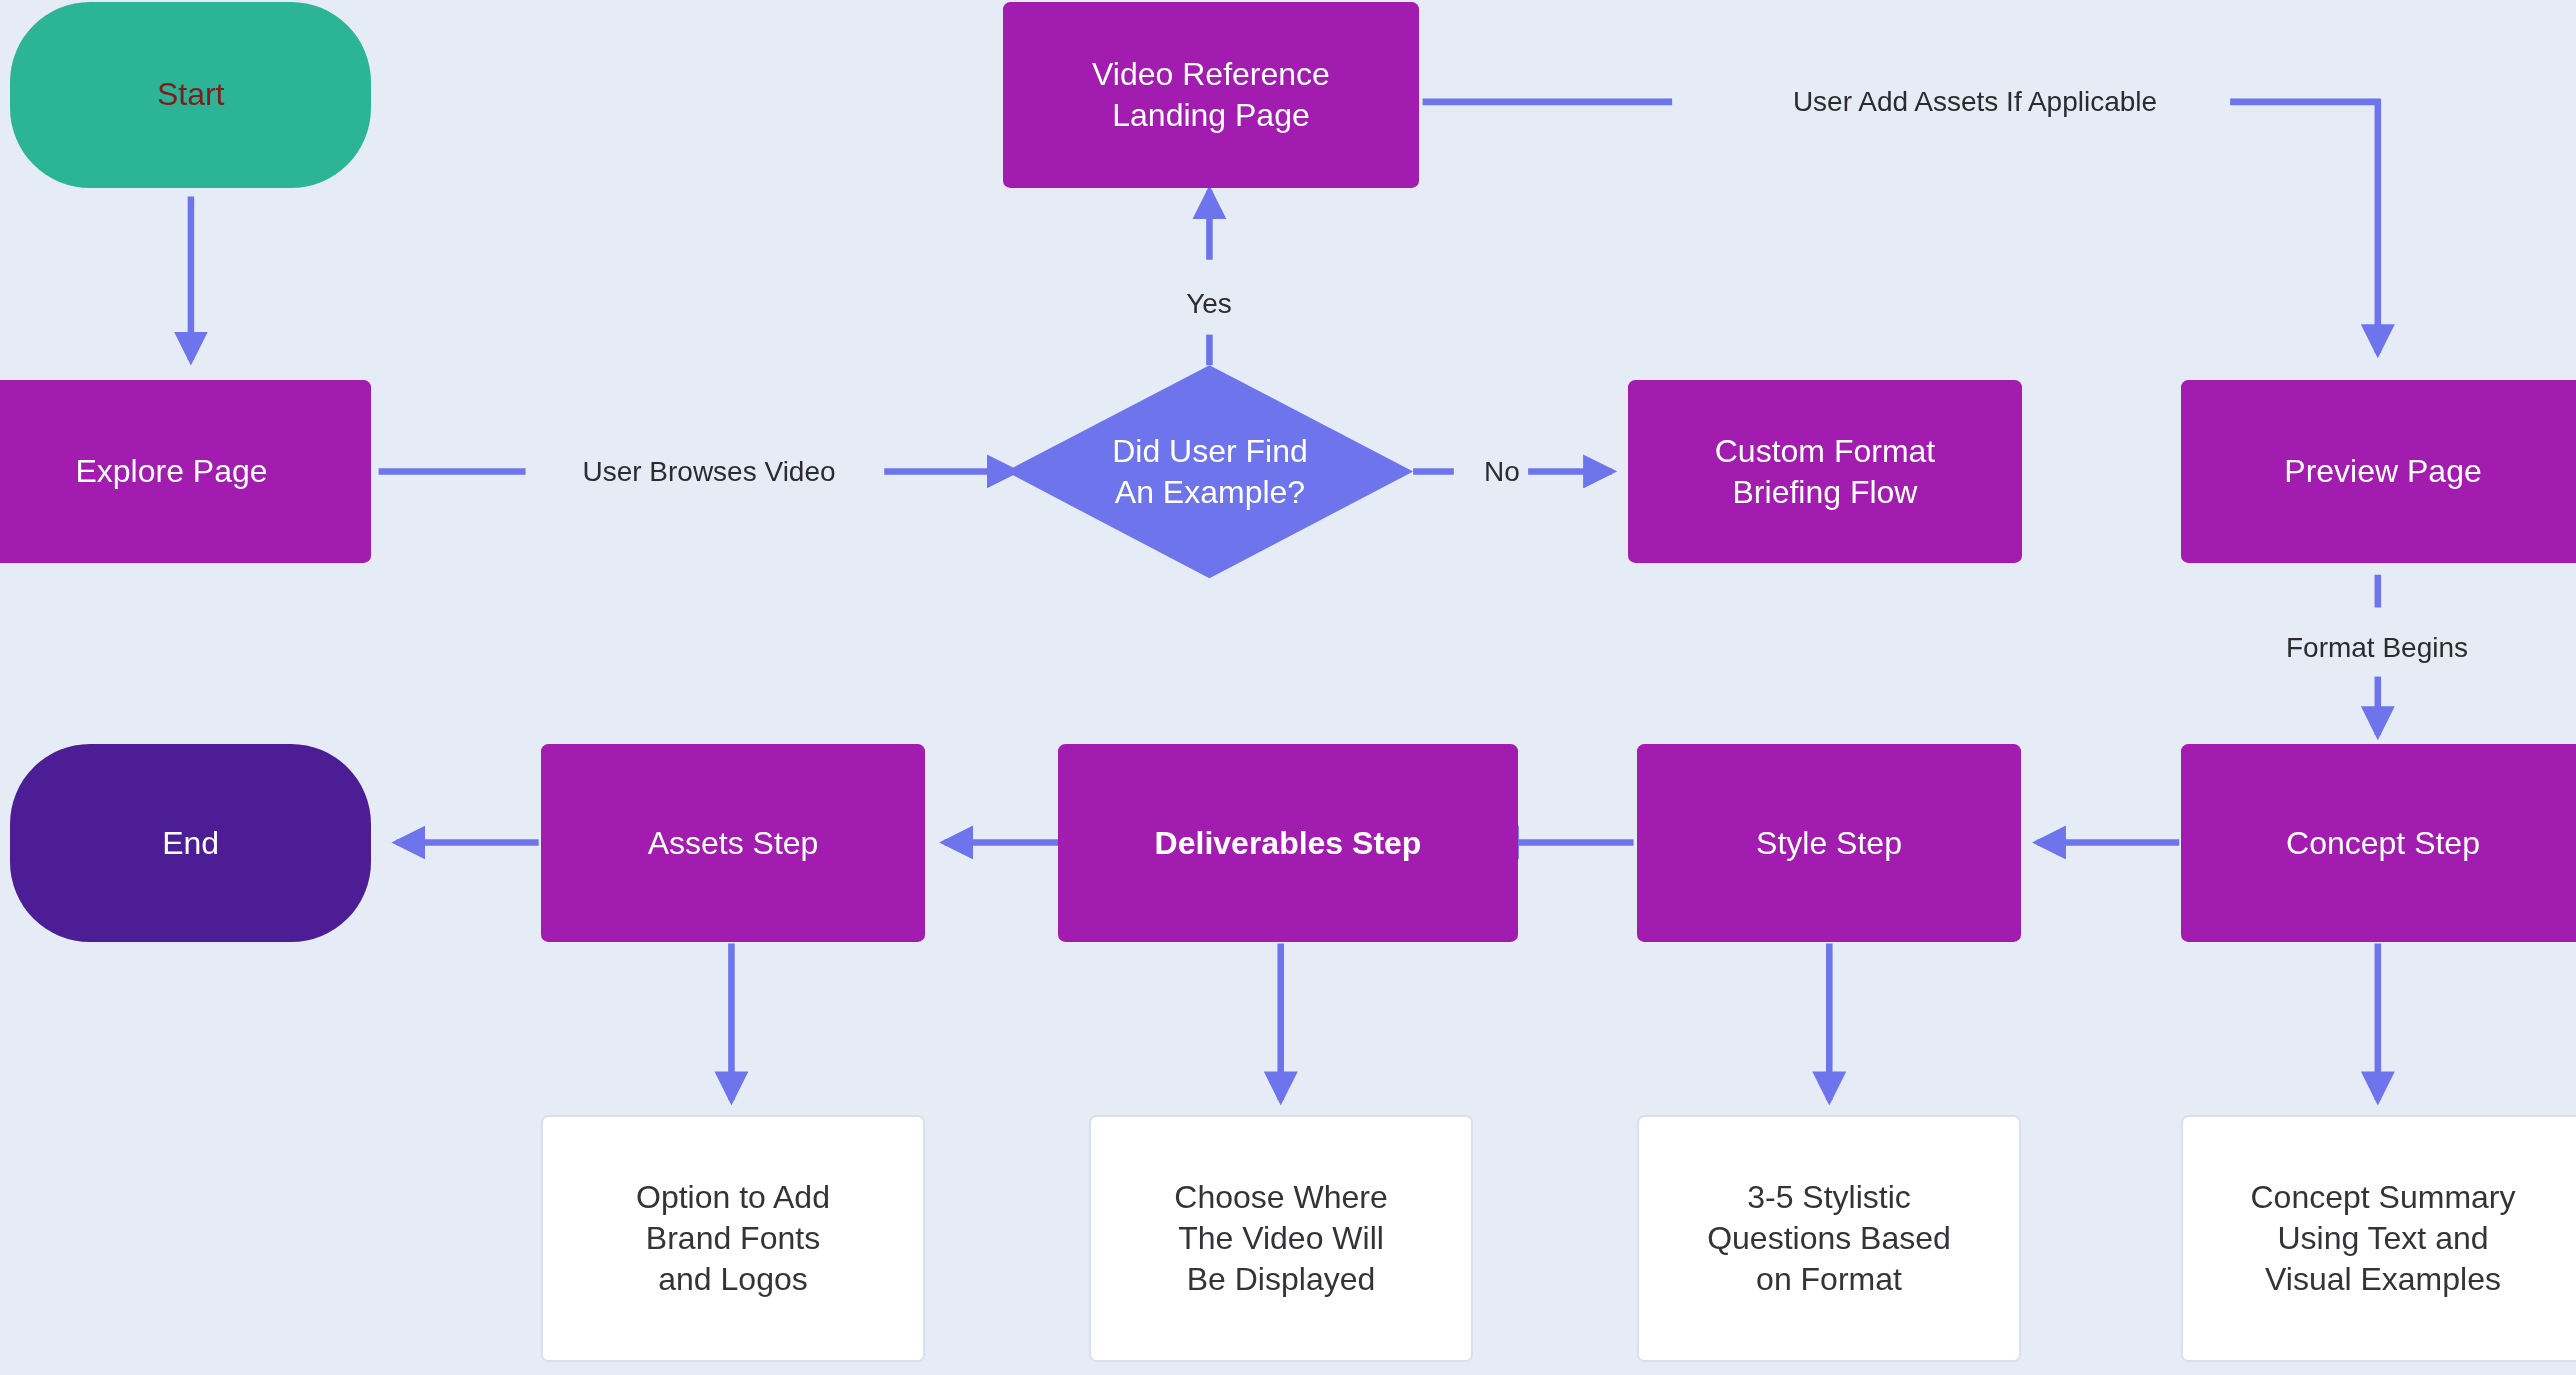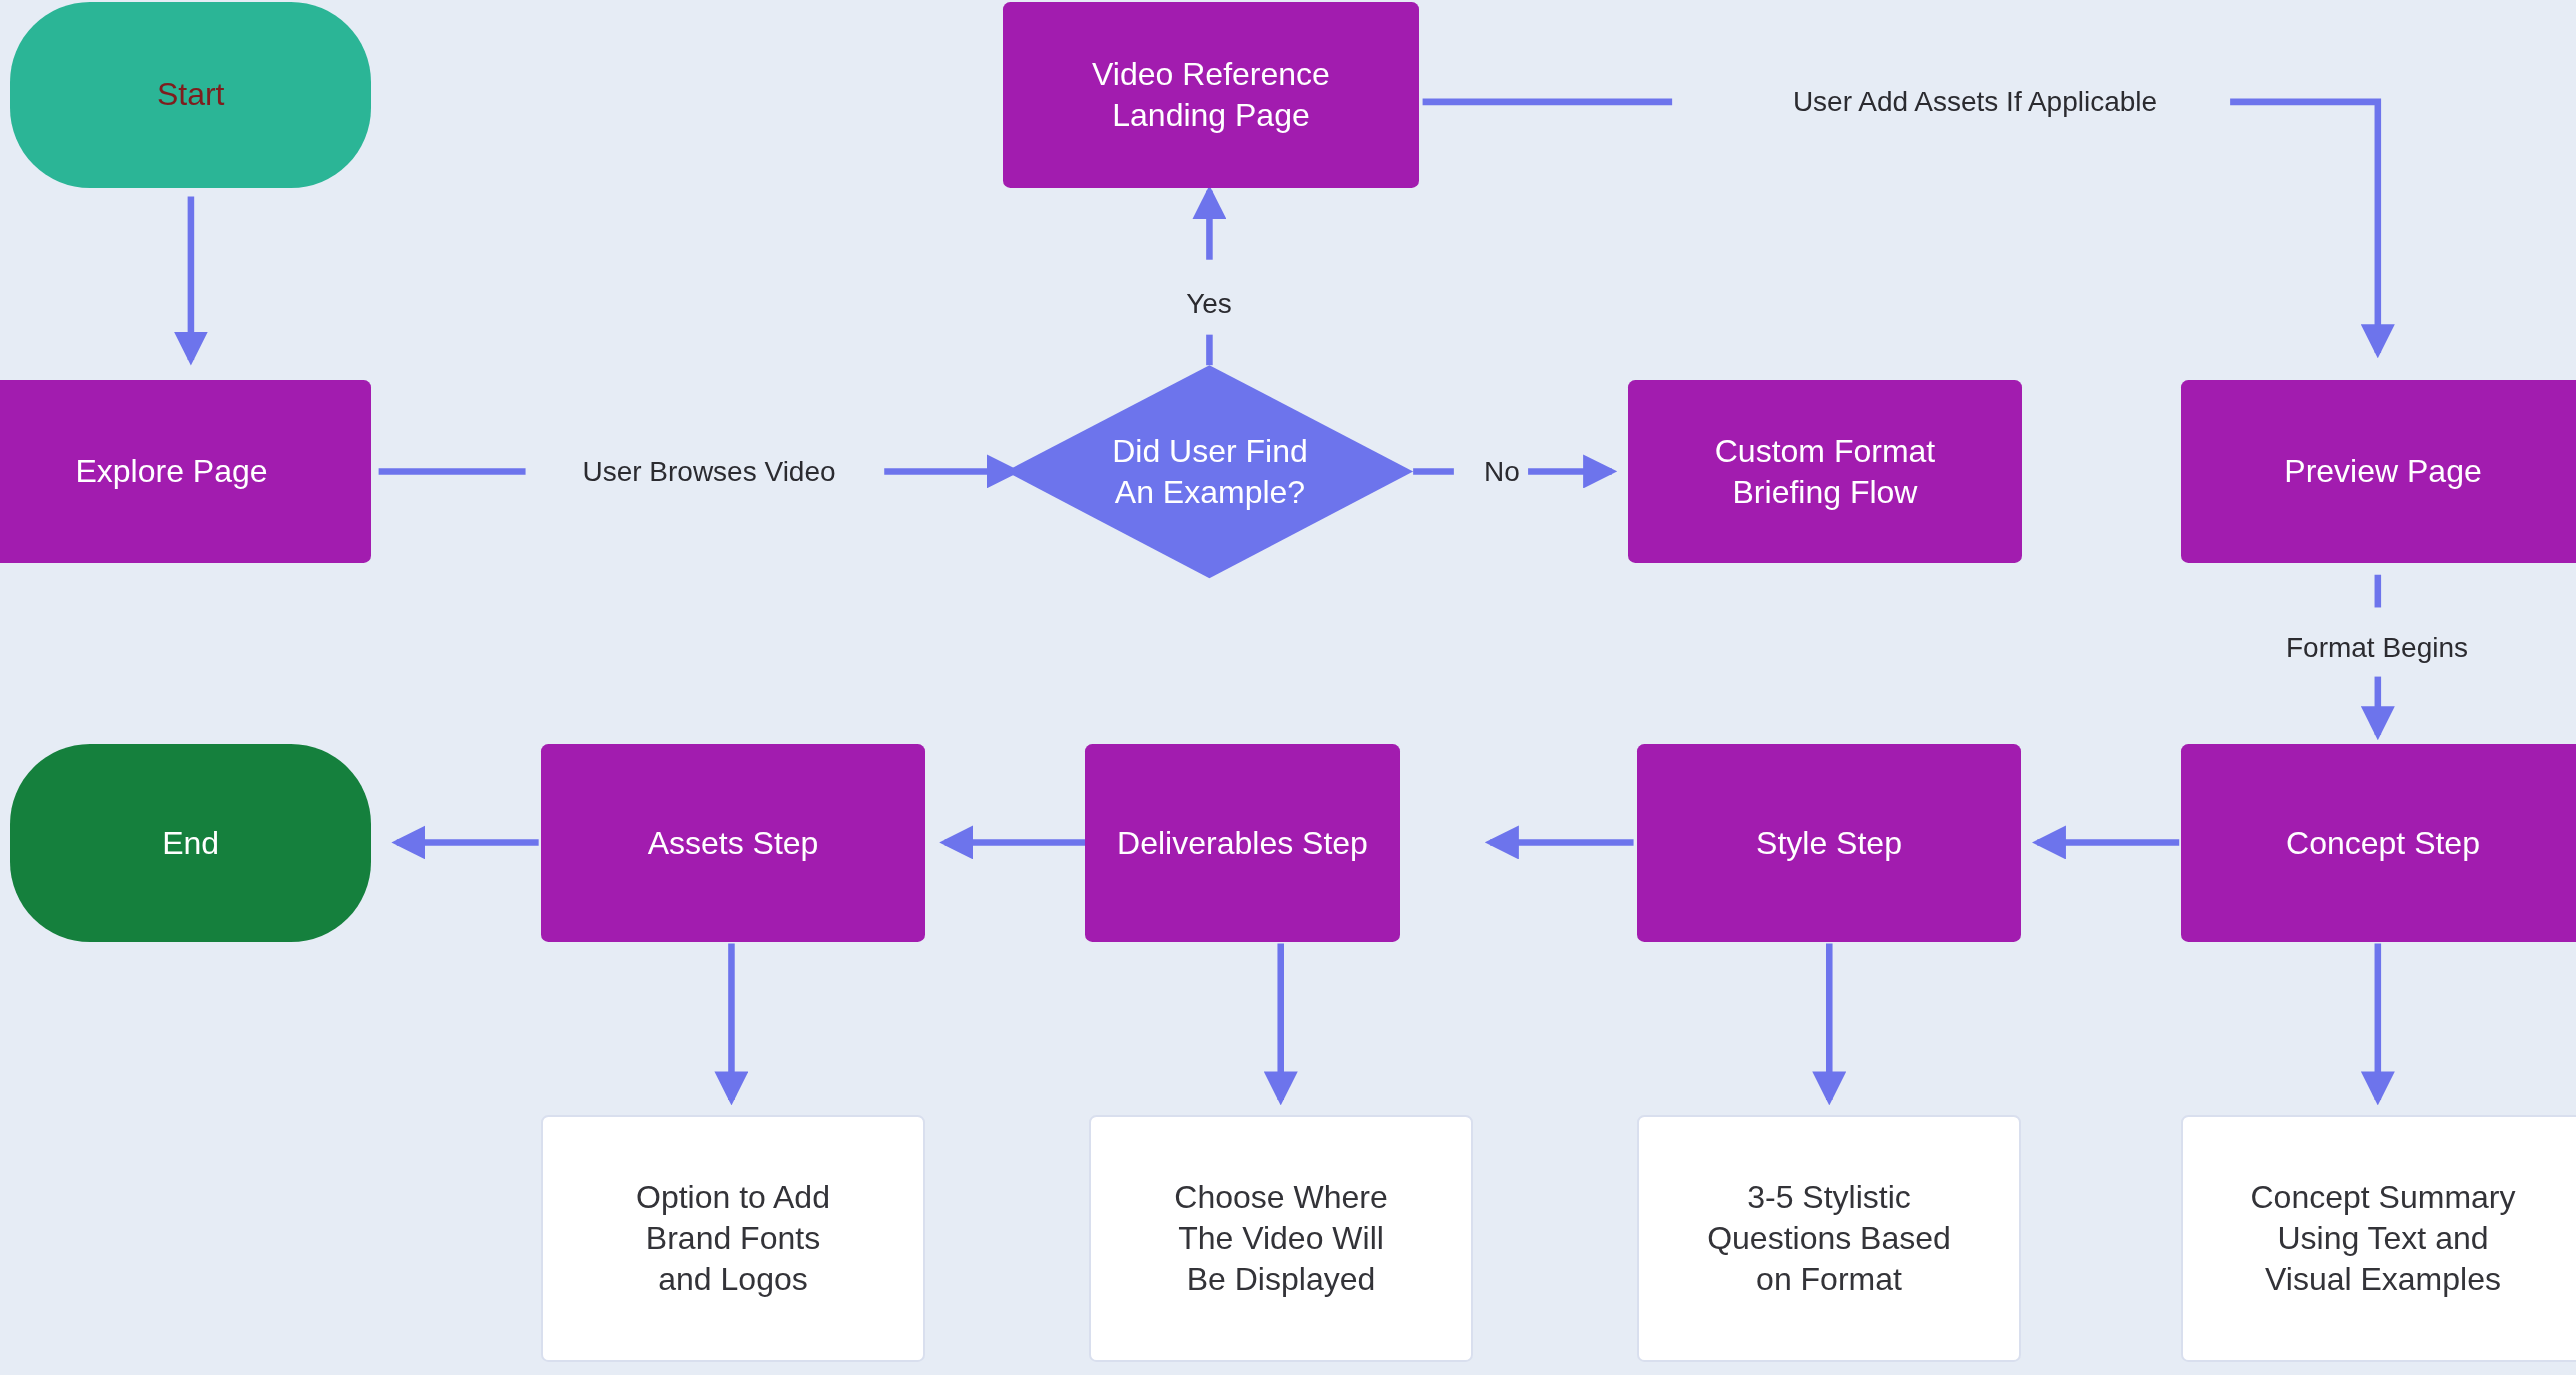--- a/index.html
+++ b/index.html
@@ -43,21 +43,21 @@
     border-radius: 7.3px;
     font-size: 32px;
   }
   .node-terminal {
     background: #2bb596;
     color: #7f1d1d;
     border-radius: 80px;
     font-size: 32px;
   }
   .node-terminal-end {
-    background: #15803d;
+    background: #4c1d95;
     color: #ffffff;
     border-radius: 80px;
     font-size: 32px;
   }
   .node-detail {
     background: #ffffff;
     color: #333338;
     border: 2.2px solid #d9dfee;
     border-radius: 7.3px;
     font-size: 32px;
@@ -172,21 +172,21 @@
 
   <div class="node node-process" style="left:1628px; top:380px; width:394px; height:183px;">Custom Format
 Briefing Flow</div>
 
   <div class="node node-process" style="left:2181px; top:380px; width:404px; height:183px;">Preview Page</div>
 
   <div class="node node-process" style="left:2181px; top:744px; width:404px; height:198px;">Concept Step</div>
 
   <div class="node node-process" style="left:1637px; top:744px; width:384px; height:198px;">Style Step</div>
 
-  <div class="node node-process" style="left:1085px; top:744px; width:315px; height:198px;">Deliverables Step</div>
+  <div class="node node-process" style="left:1058px; top:744px; width:460px; height:198px;font-weight:bold;">Deliverables Step</div>
 
   <div class="node node-process" style="left:541px; top:744px; width:384px; height:198px;">Assets Step</div>
 
   <div class="node node-terminal-end" style="left:10.2px; top:744px; width:361px; height:198px;">End</div>
 
   <div class="node node-detail" style="left:1089px; top:1115px; width:384px; height:247px;">Choose Where
 The Video Will
 Be Displayed</div>
 
   <div class="node node-detail" style="left:541px; top:1115px; width:384px; height:247px;">Option to Add

